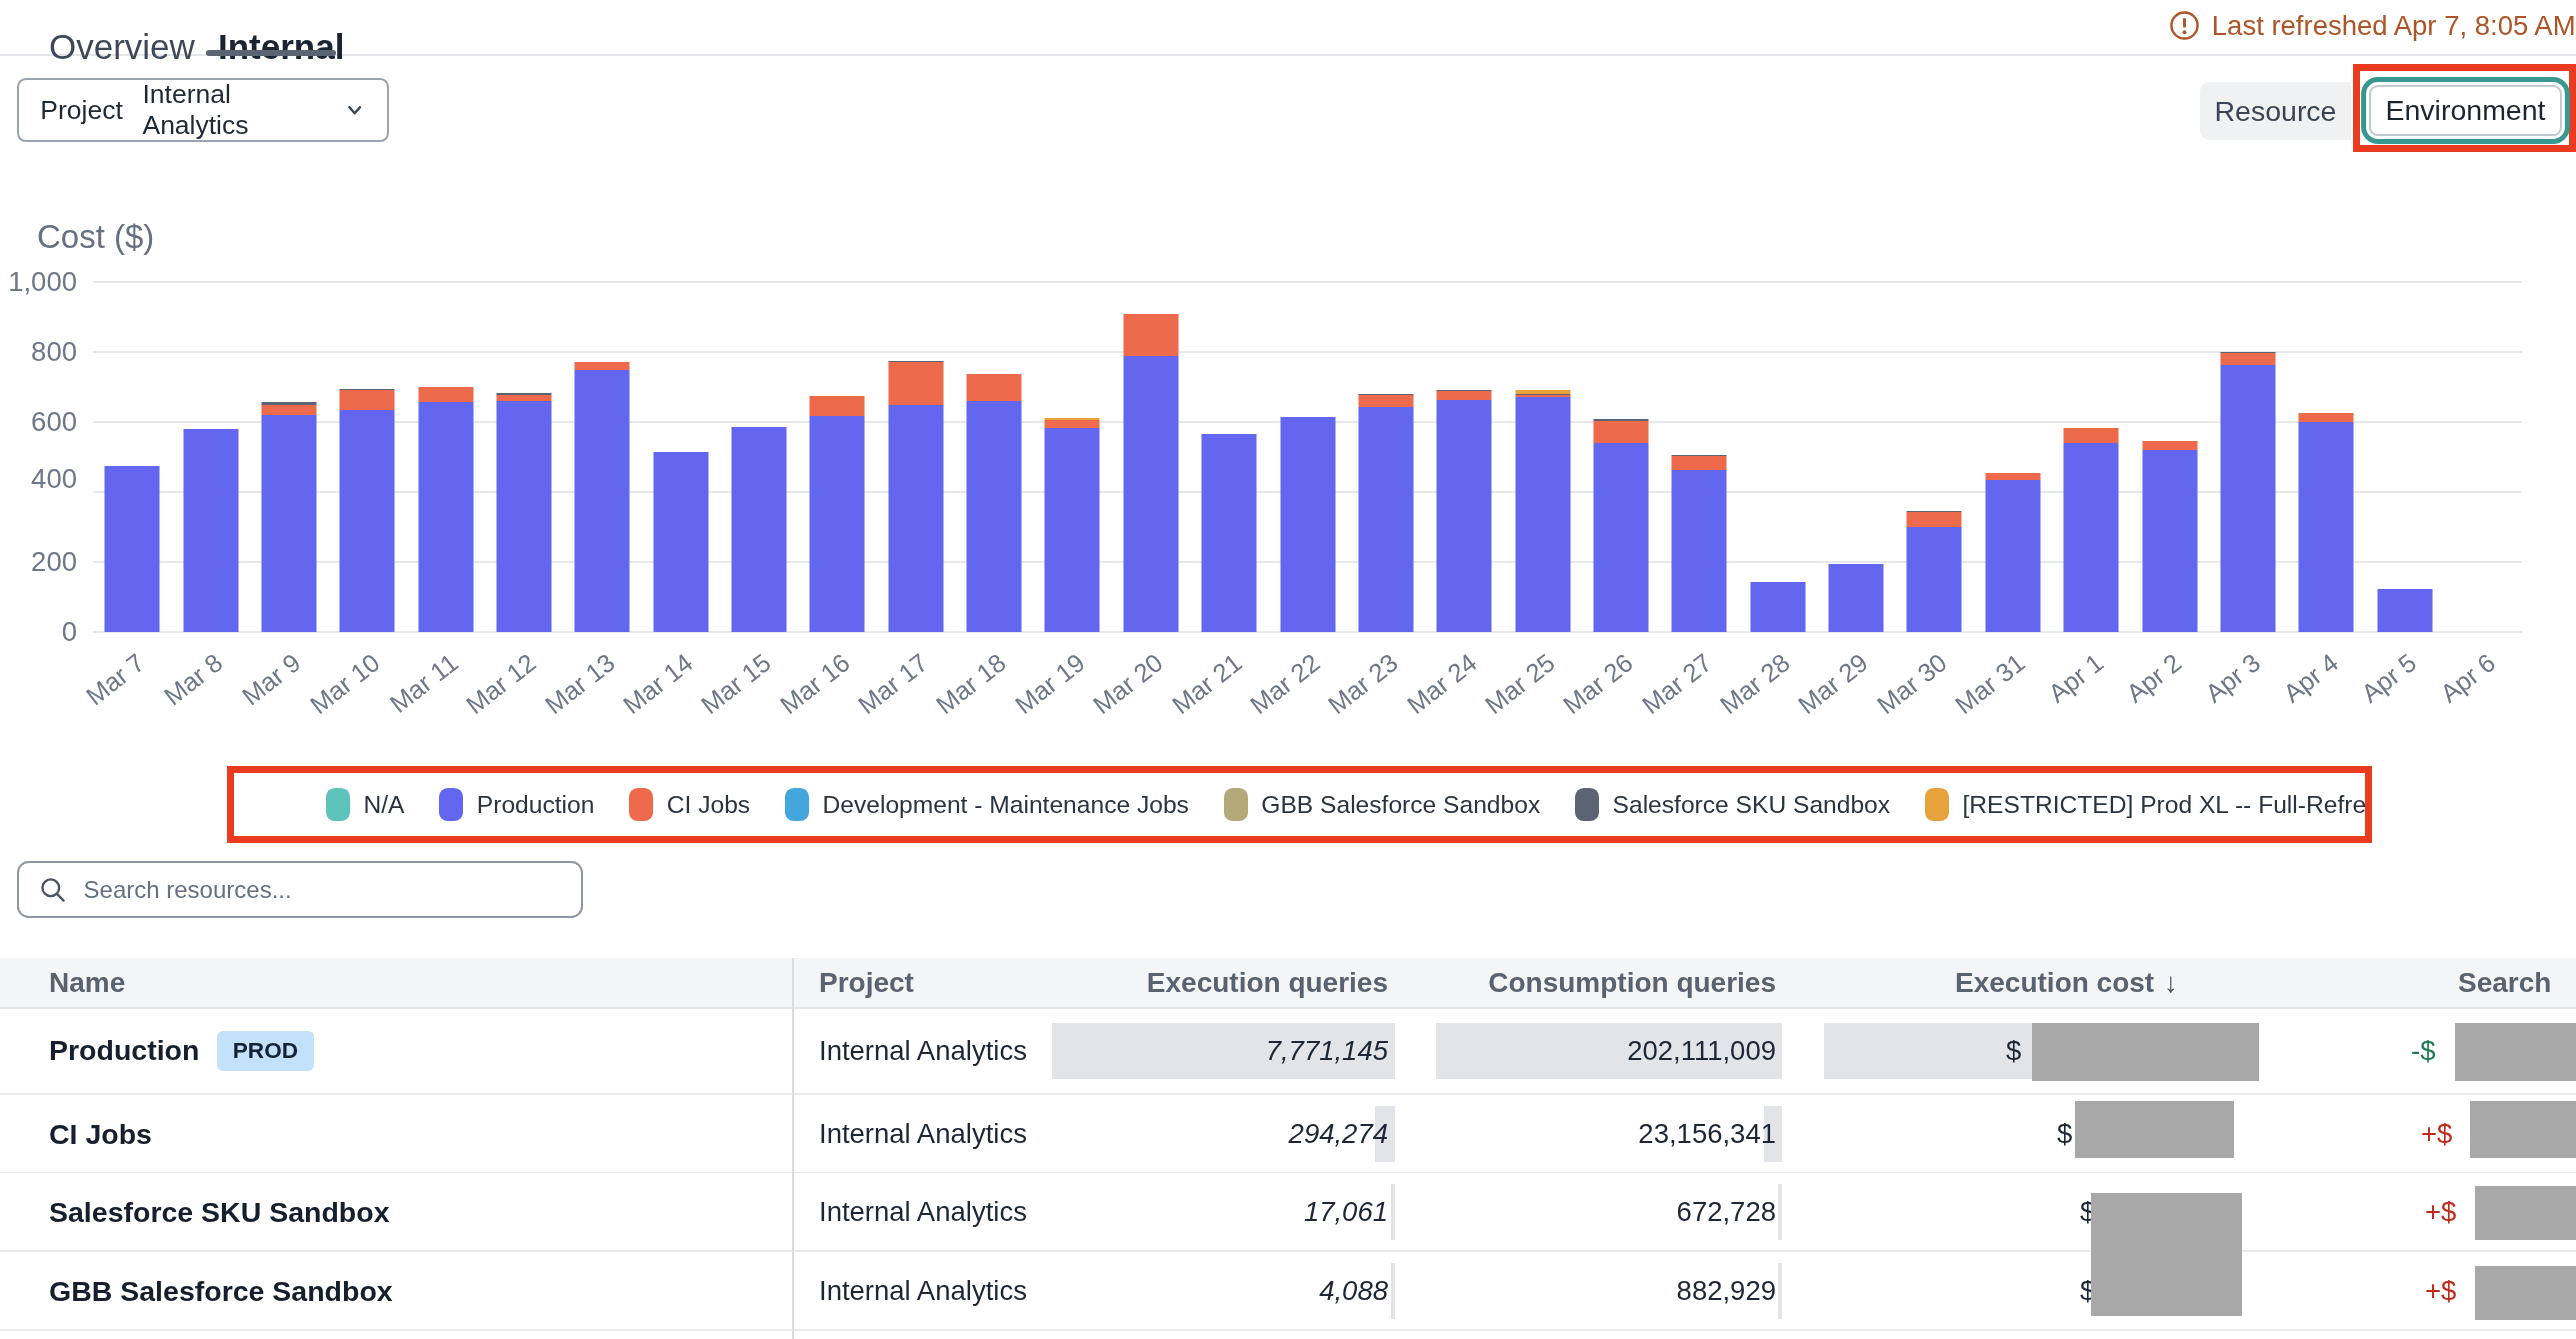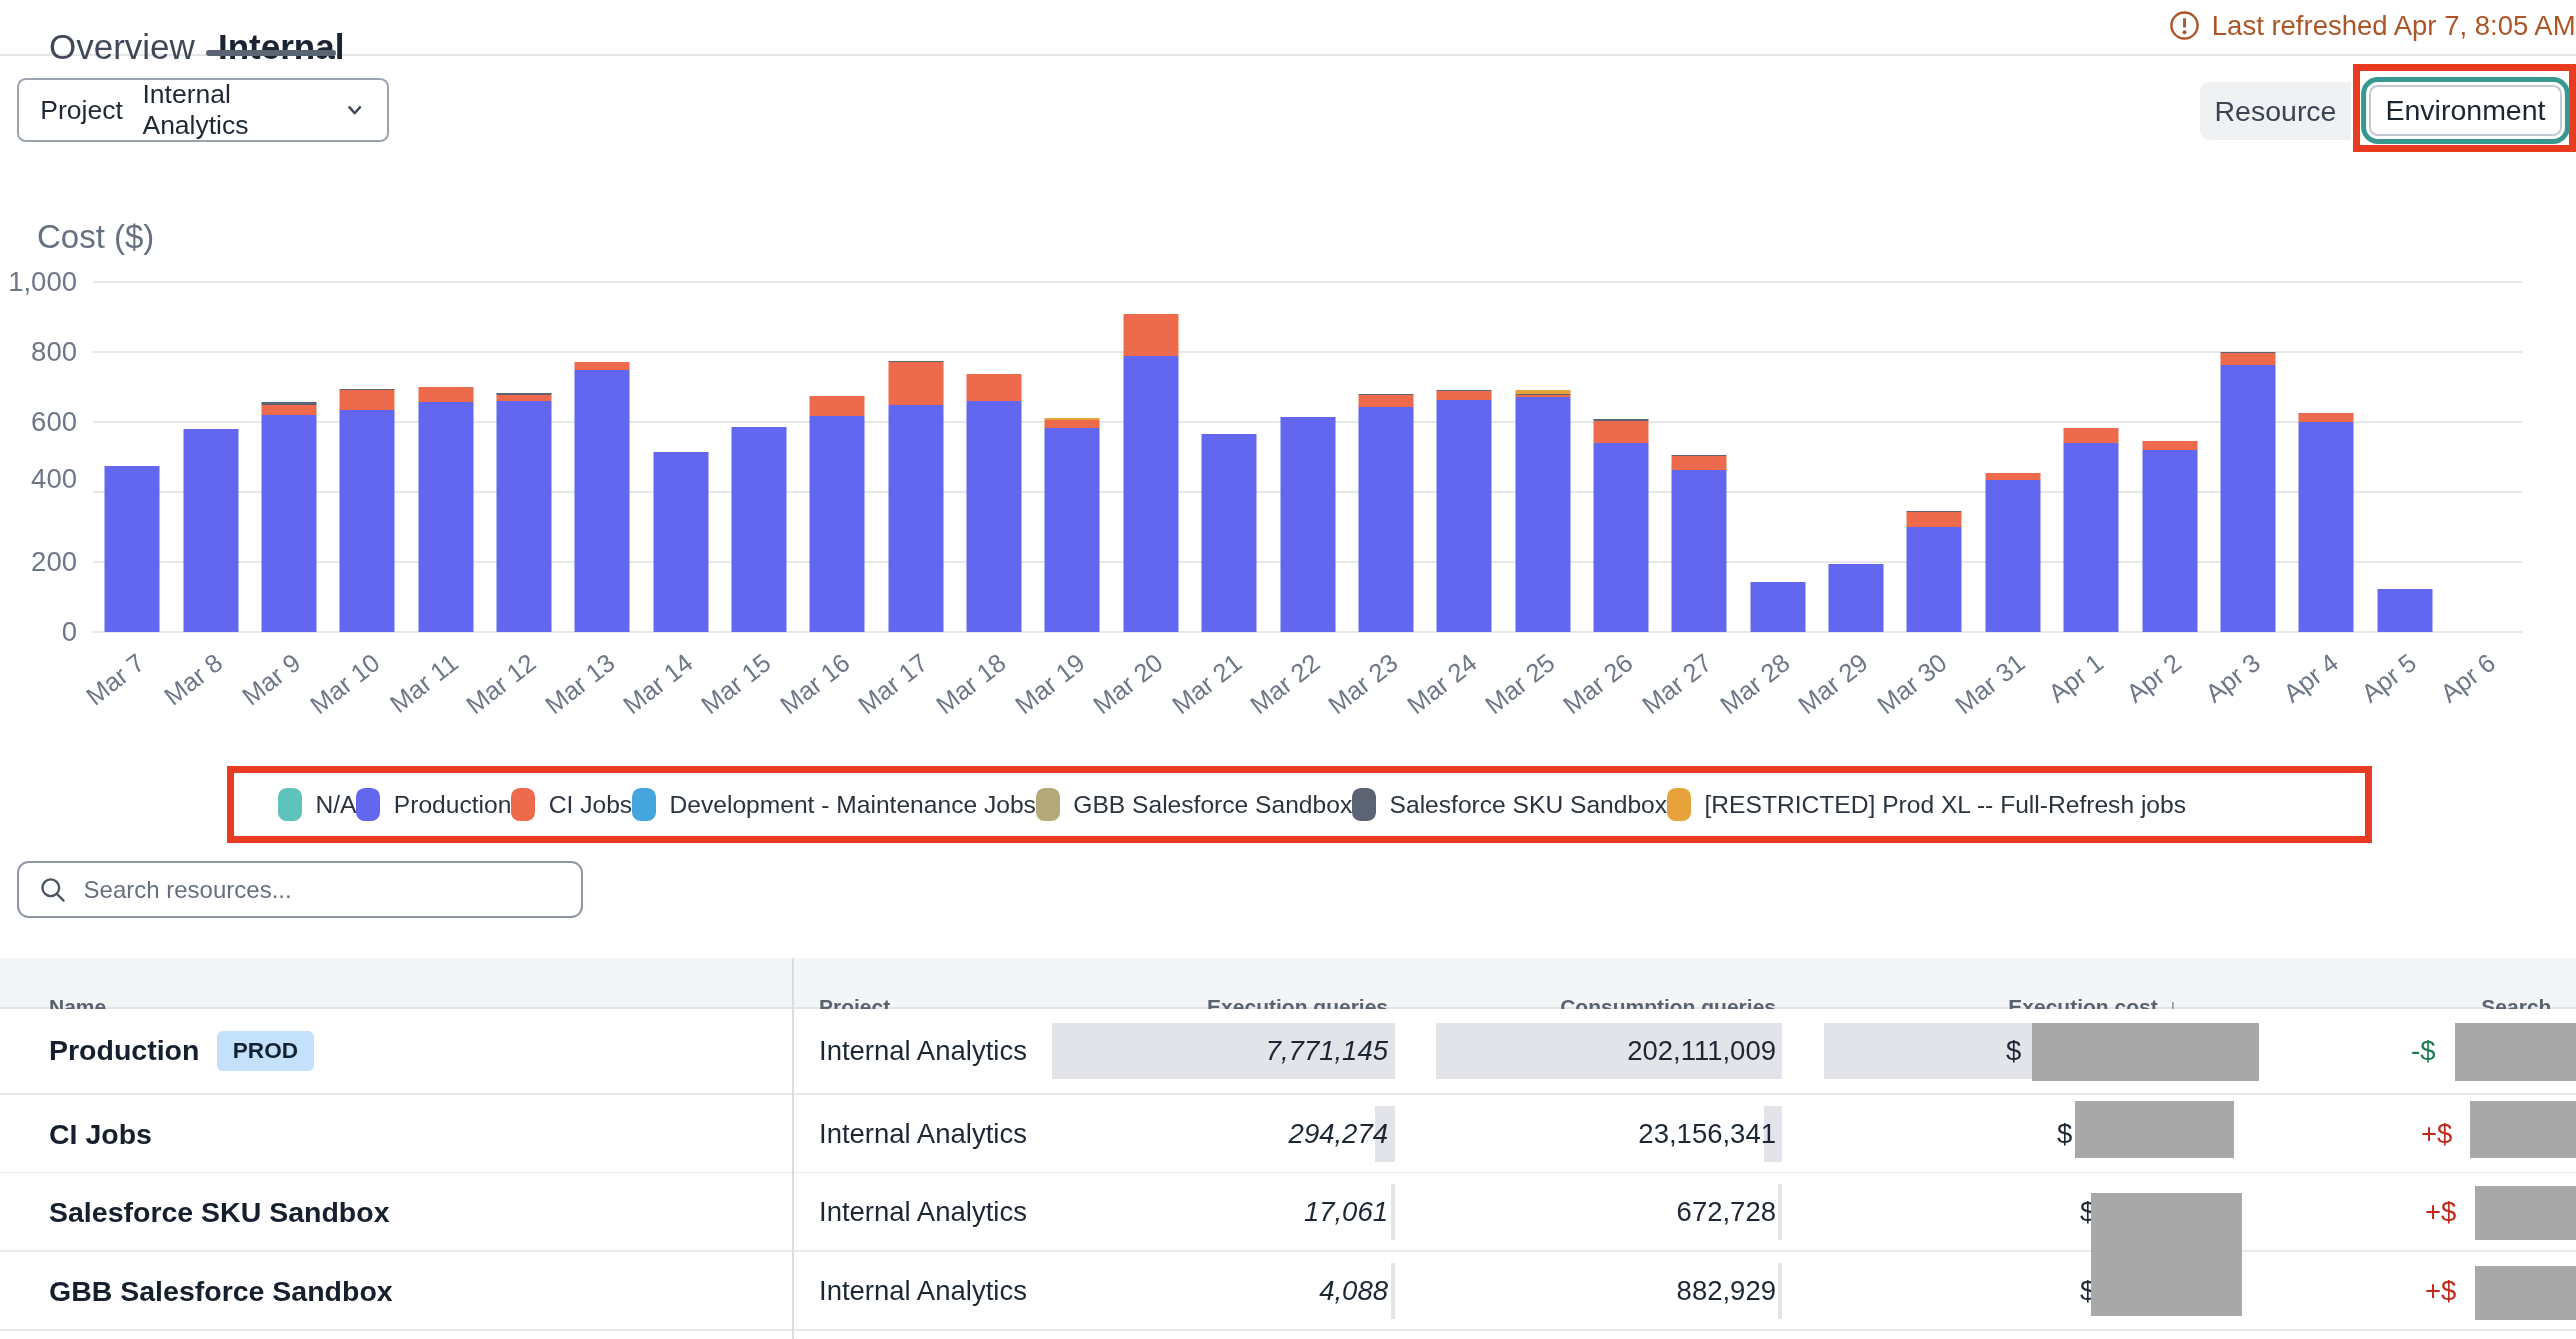--- a/index.html
+++ b/index.html
@@ -59,39 +59,39 @@
   .xslot { flex:1 1 0; position:relative; }
   .xlab { position:absolute; right:50%; top:15.7px; font-size:25.6px; color:#6e7787; white-space:nowrap;
           transform:rotate(-38deg); transform-origin:100% 0; }
 
   
   .legend-annotation {
     position:absolute; left:227px; top:766px; width:2145px; height:77px;
     border:7.9px solid #e83b1f; background:#fff;
     display:flex; align-items:center; padding-left:44px; overflow:hidden;
   }
-  .legend-items { display:flex; align-items:center; white-space:nowrap; }
+  .legend-items { display:flex; align-items:center; gap:35px; white-space:nowrap;margin-left:48px; }
   .legend-item { display:flex; align-items:center; gap:13.8px; }
   .legend-swatch { width:23.6px; height:33px; border-radius:8.8px; flex:0 0 auto; }
   .legend-label { font-size:24.6px; color:#2a333f; }
 
   
   .searchbox {
     position:absolute; left:16.7px; top:861px; width:566px; height:57px;
     border:2px solid #8e96a3; border-radius:11.8px; background:#fff;
     display:flex; align-items:center; padding:0 19.7px; gap:15.7px;
   }
   .searchbox input { border:none; outline:none; flex:1; font-size:24px; color:#be185d;
     font-family:"Liberation Sans", sans-serif; background:transparent; }
   .searchbox input::placeholder { color:#66707f; }
 
   
   .table { position:absolute; left:0; top:958px; width:2576px; height:381px; }
   .thead { position:absolute; left:0; top:0; width:2576px; height:51px; background:#f4f5f7; border-bottom:2px solid #e3e5e9; }
-  .th { position:absolute; top:50%; transform:translateY(-50%); font-size:21px; font-weight:700; color:#59626f; white-space:nowrap;margin-top:24px; }
+  .th { position:absolute; top:50%; transform:translateY(-50%); font-size:28px; font-weight:700; color:#59626f; white-space:nowrap; }
   .th-name { left:49px; }
   .th-project { left:819px; }
   .th-exec { right:1188px; }
   .th-cons { right:800px; }
   .th-cost { right:398px; }
   .th-change { right:24.6px; }
   .sort-arrow { font-weight:400; margin-left:9.8px; color:#4a5260; }
   .vdivider { position:absolute; left:792px; top:0; width:2px; height:381px; background:#d9dce1; }
   .trow { position:absolute; left:0; width:2576px; border-bottom:2px solid #e7e9ec; background:#fff; }
   .row1 { top:51px;  height:86px; }

